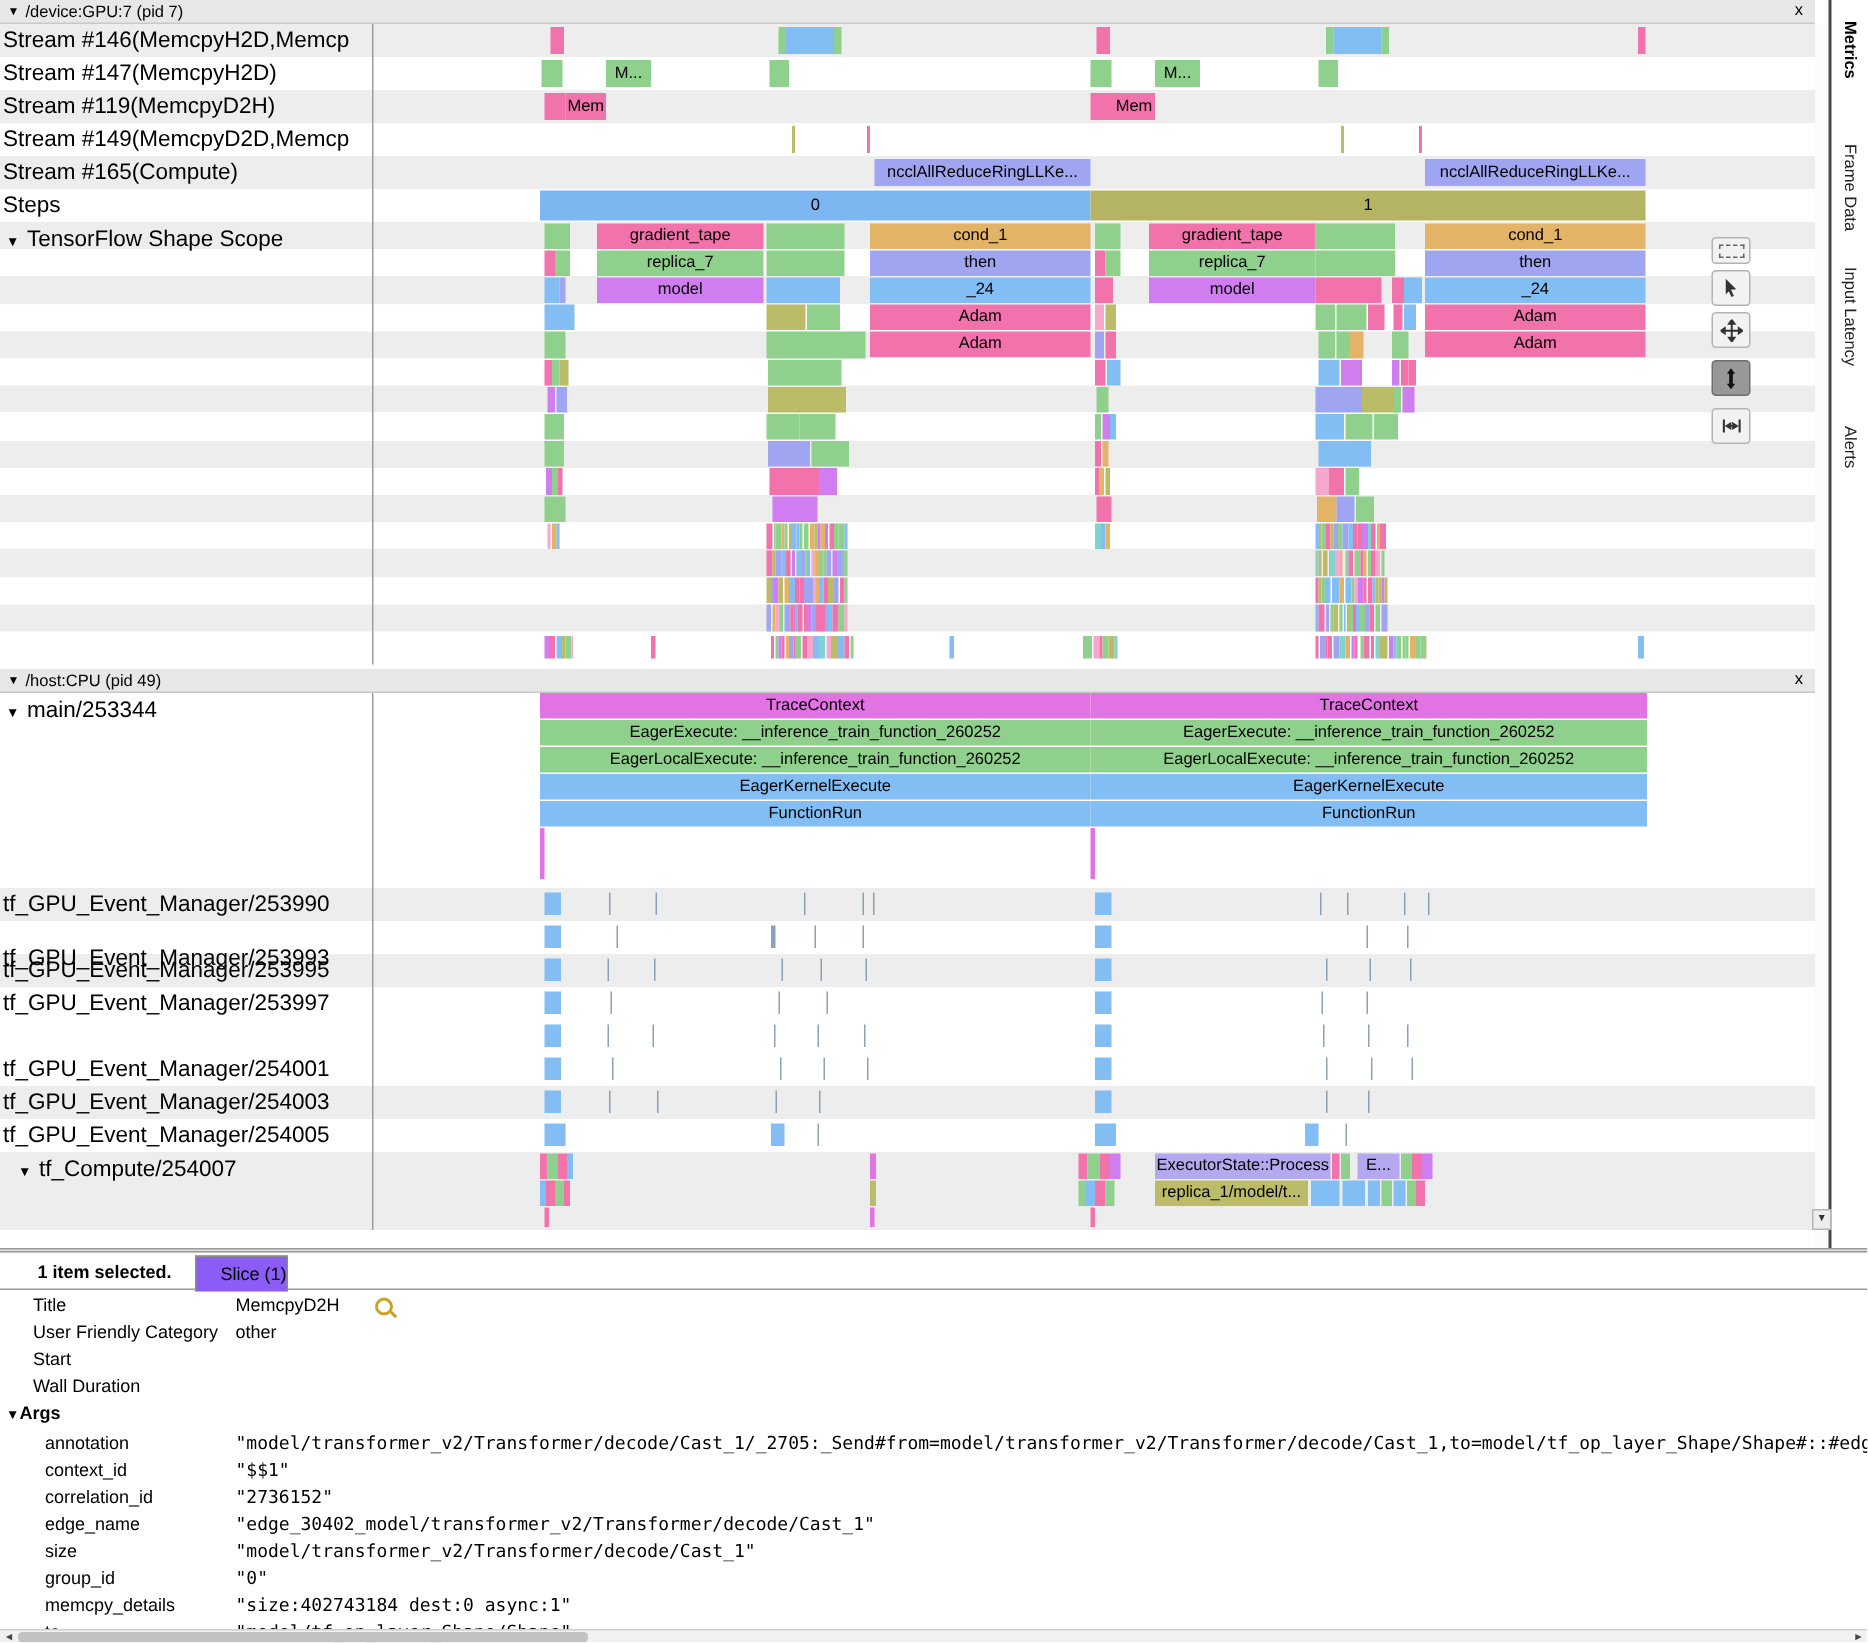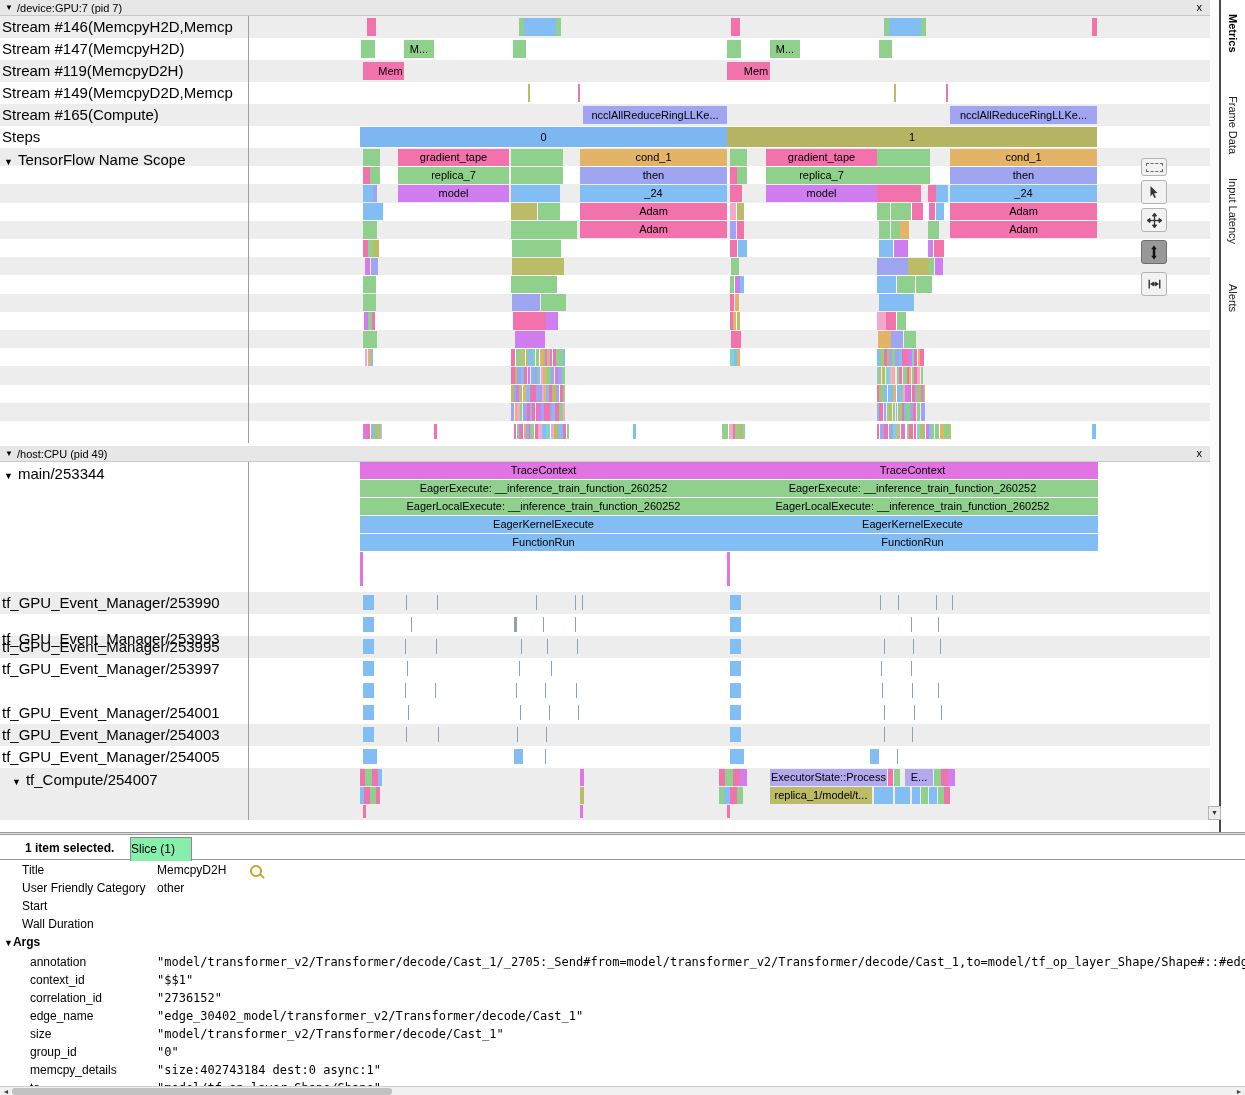--- a/index.html
+++ b/index.html
@@ -37,22 +37,22 @@
   #vscroll-down{position:absolute;left:1208px;top:806px;width:13px;height:14px;background:#ededed;
         border:1px solid #b5b5b5;box-sizing:border-box;font-size:7px;line-height:12px;
         text-align:center;color:#333;cursor:pointer;z-index:5;}
   
   #splitter{position:absolute;top:832px;left:0;width:1245px;height:3px;background:#e0e0e0;
         border-top:1px solid #999;border-bottom:1px solid #999;box-sizing:border-box;z-index:7;}
   
   #detail{position:absolute;top:835px;left:0;width:992px;height:260px;background:#fff;z-index:6;}
   .dtabrow{position:absolute;top:0;left:0;width:1245px;height:24px;border-bottom:1px solid #9a9a9a;box-sizing:content-box;}
   .dstatus{position:absolute;top:6px;left:25px;font-size:12px;font-weight:bold;white-space:nowrap;}
-  .dtab{position:absolute;top:2px;left:130px;width:60px;height:23px;background:#86efac;
-        border:1px solid #8a8a8a;border-bottom:none;text-align:left;font-size:12px;
+  .dtab{position:absolute;top:2px;left:130px;width:60px;height:23px;background:#8b5cf6;
+        border:1px solid #8a8a8a;border-bottom:none;text-align:right;font-size:12px;
         line-height:22px;z-index:2;cursor:pointer;}
   .drow{position:absolute;left:0;width:1245px;height:18px;}
   .dlabel{position:absolute;left:22px;top:2px;font-size:12px;white-space:nowrap;}
   .dlabel.argname{left:30px;}
   .dvalue{position:absolute;left:157px;top:2px;font-size:12px;white-space:pre;}
   .dvalue.mono{font-family:"DejaVu Sans Mono",monospace;}
   .argshdr{position:absolute;left:4px;top:2px;font-size:12px;font-weight:bold;white-space:nowrap;}
   .argshdr .tri{font-size:9px;}
   .mag{position:absolute;left:250px;top:4px;width:8px;height:8px;border:2px solid #c9a227;
        border-radius:50%;cursor:pointer;}
@@ -105,21 +105,21 @@
           <div class="stripe" style="top: 91px; height: 18.2px; background: rgb(255, 255, 255);"></div>
           <div class="stripe" style="top: 109.2px; height: 18.2px; background: rgb(237, 237, 237);"></div>
           <div class="stripe" style="top: 127.4px; height: 18.2px; background: rgb(255, 255, 255);"></div>
           <div class="stripe" style="top: 145.6px; height: 18.2px; background: rgb(237, 237, 237);"></div>
           <div class="stripe" style="top: 163.8px; height: 18.2px; background: rgb(255, 255, 255);"></div>
           <div class="stripe" style="top: 182px; height: 18.2px; background: rgb(237, 237, 237);"></div>
           <div class="stripe" style="top: 200.2px; height: 18.2px; background: rgb(255, 255, 255);"></div>
           <div class="stripe" style="top: 218.4px; height: 18.2px; background: rgb(237, 237, 237);"></div>
           <div class="stripe" style="top: 236.6px; height: 18.2px; background: rgb(255, 255, 255);"></div>
           <div class="stripe" style="top: 254.8px; height: 18.2px; background: rgb(237, 237, 237);"></div>
-          <div class="rowlabel" style="top: 3px; left: 4px;"><span class="arrow">▼</span><span>TensorFlow Name Scope</span></div>
+          <div class="rowlabel" style="top: 3px; left: 4px;"><span class="arrow">▼</span><span>TensorFlow Shape Scope</span></div>
         </div>
       </div>
 
     <div class="sec-header" style="top:446px">
       <span class="sec-tri">▼</span>
       <span class="sec-title">/host:CPU (pid 49)</span>
       <span class="sec-close">x</span>
     </div>
     <div class="rowgroup" id="cpu-rows">
         <div class="trow" style="top: 462px; height: 130px;">

